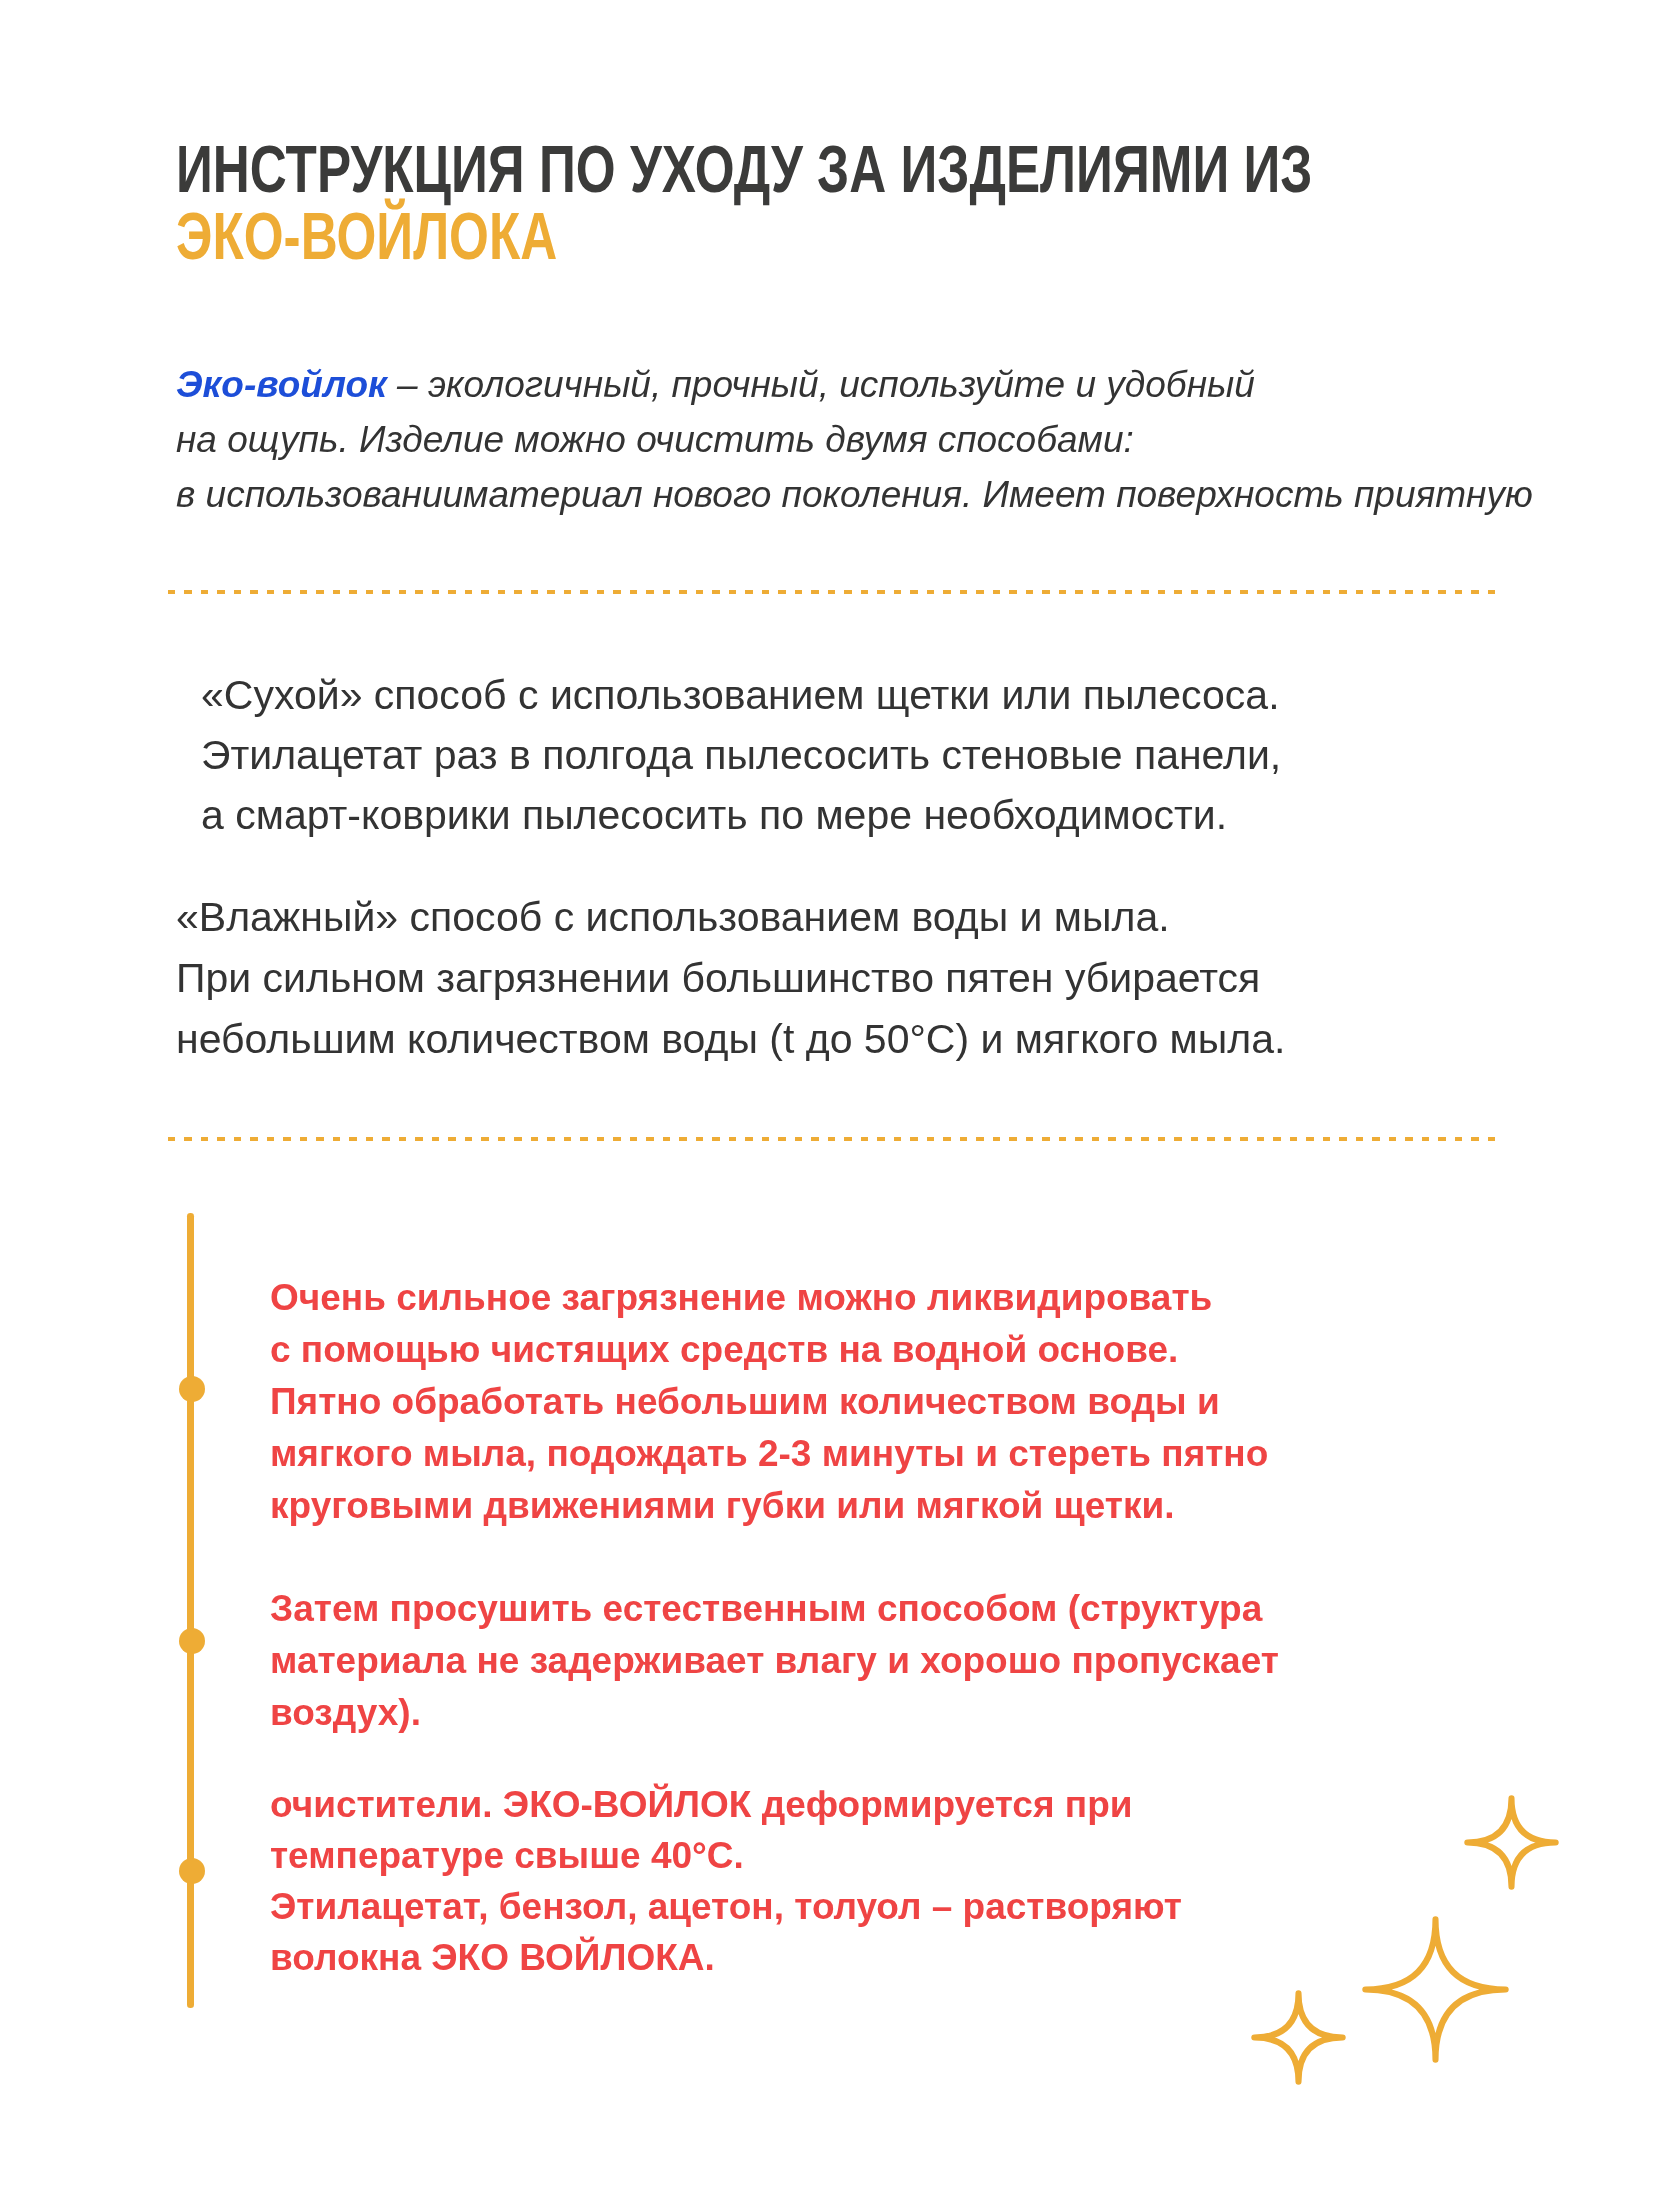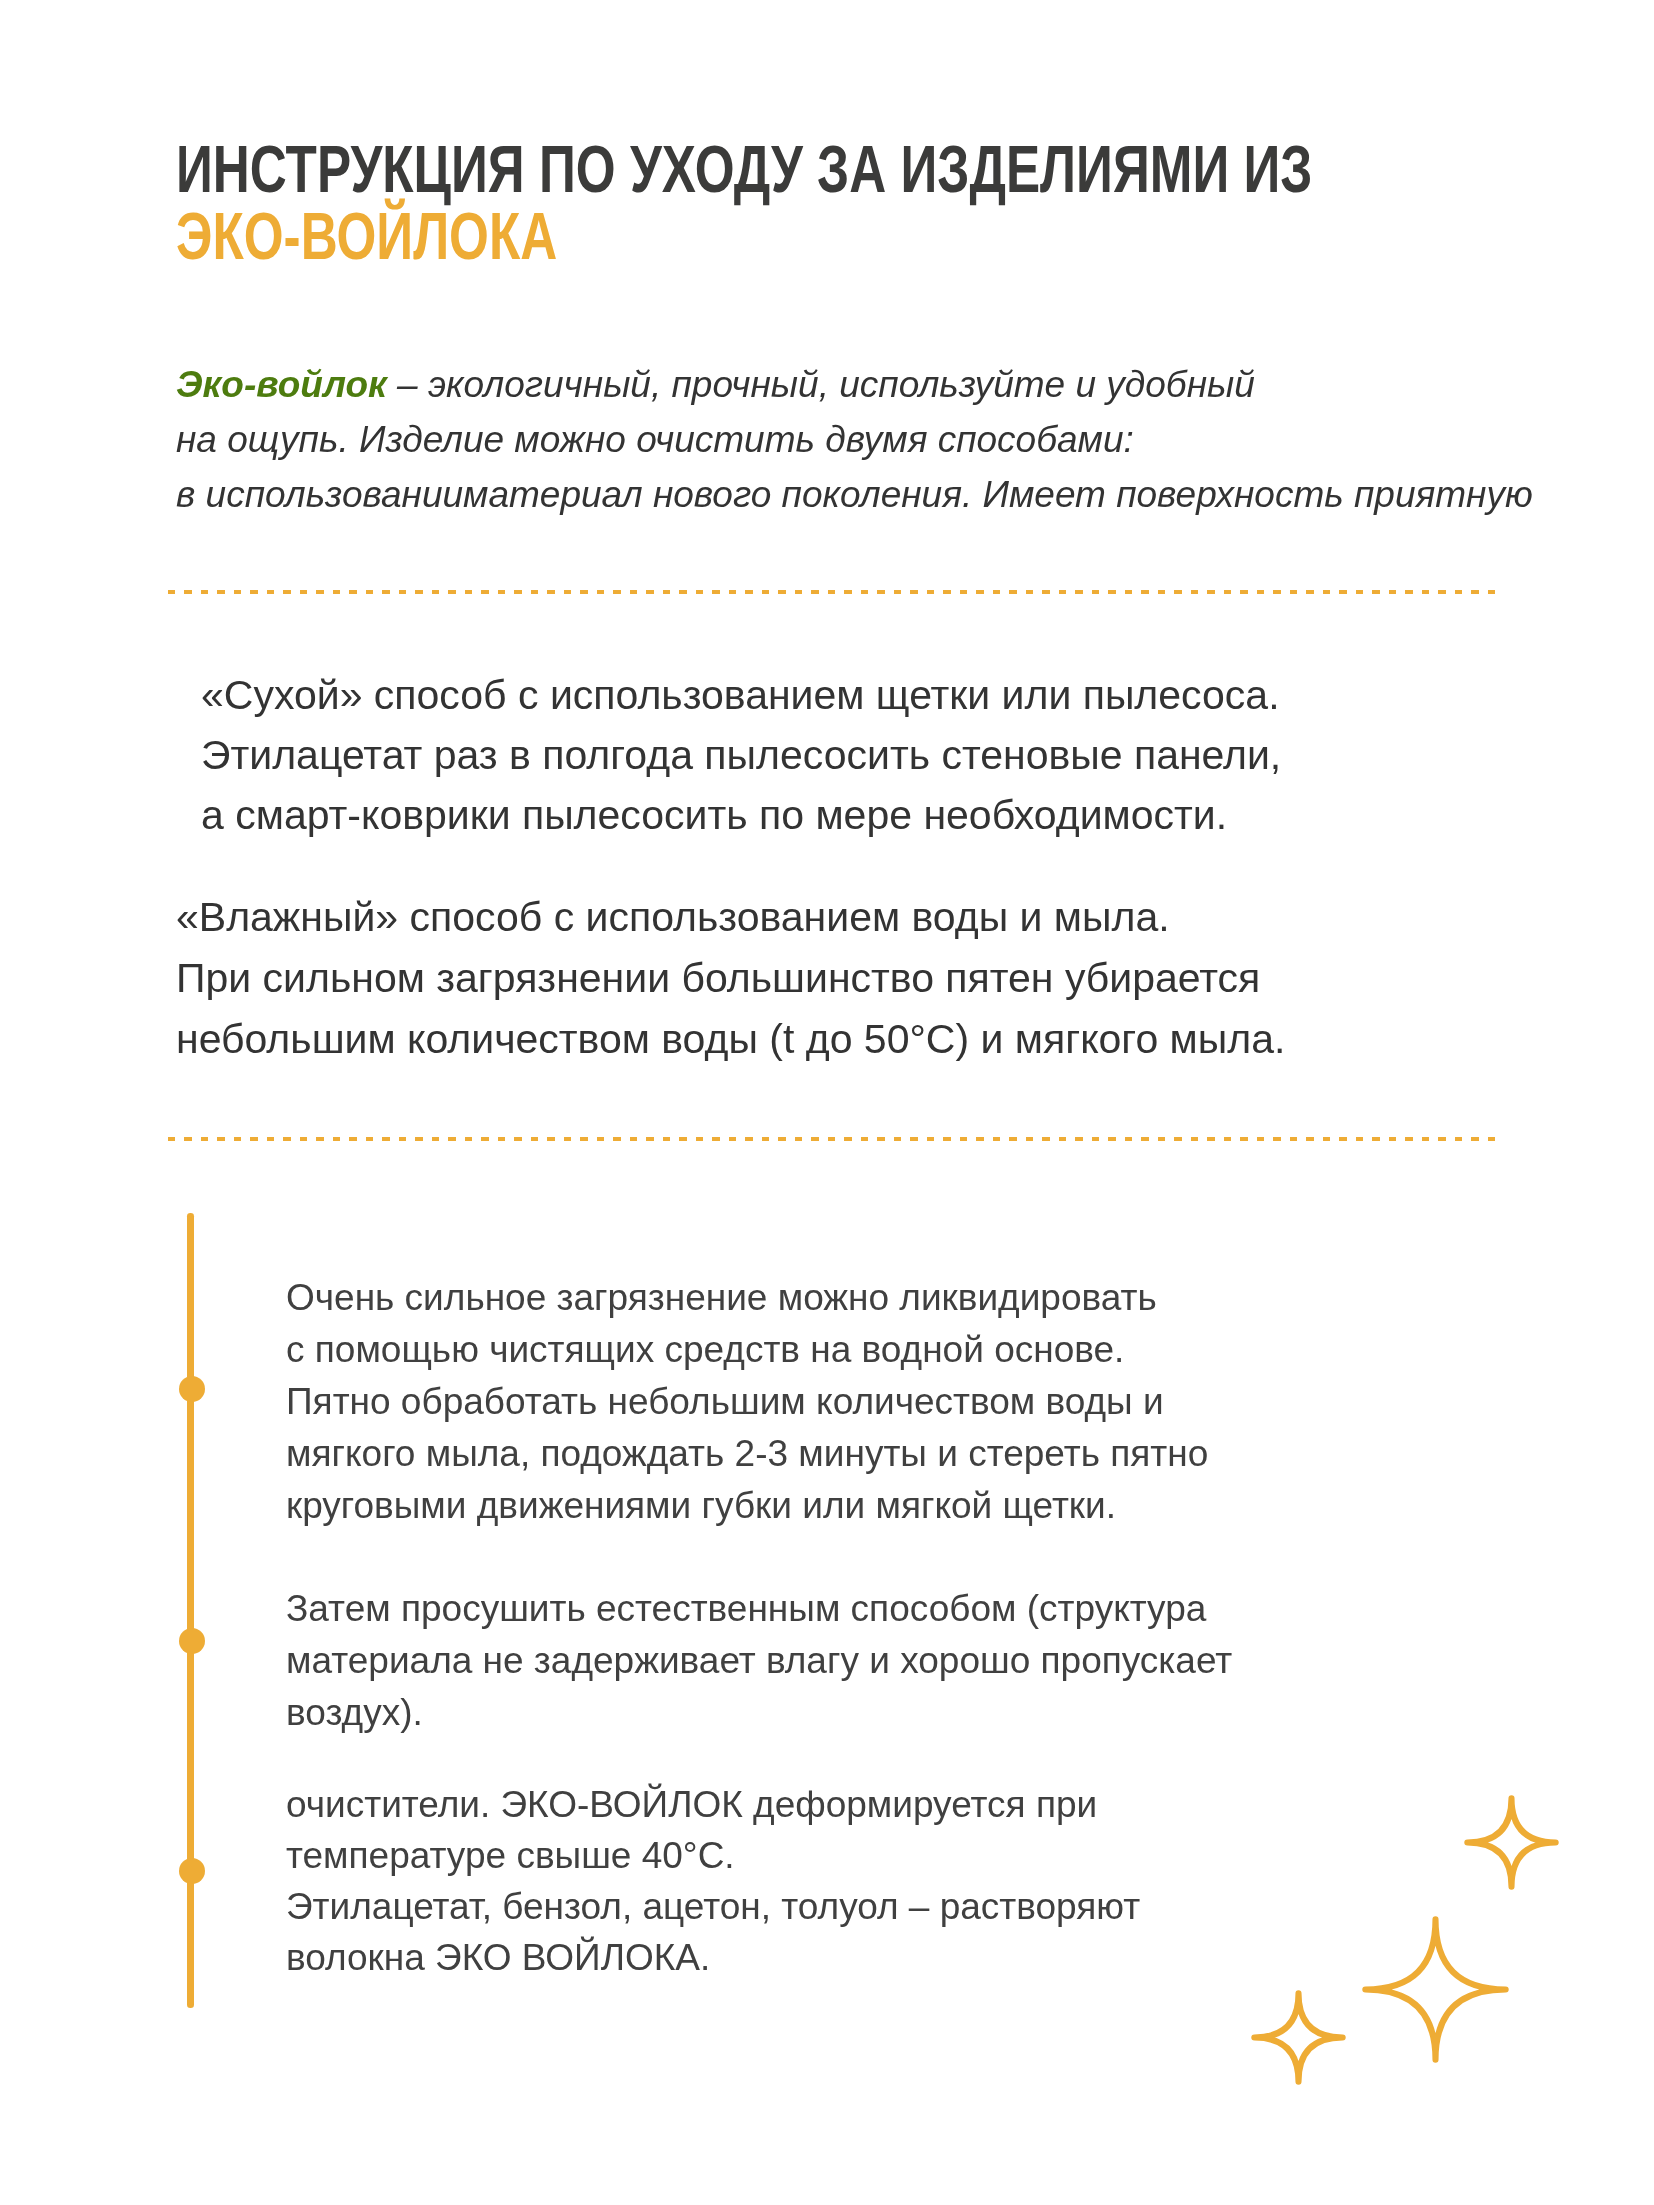--- a/index.html
+++ b/index.html
@@ -17,21 +17,21 @@
     transform:scaleX(0.765);transform-origin:top left;
     color:#3b3b3a;
   }
   .title-accent{color:#eeac35;}
 
   
   .intro-block{
     left:176px;top:357px;
     font-style:italic;font-size:37px;line-height:55px;color:#333333;
   }
-  .intro-lead{color:#4d7c0f;font-weight:700;}
+  .intro-lead{color:#1d4ed8;font-weight:700;}
 
   
   .divider{
     height:3.9px;width:1328px;left:168px;
     background:repeating-linear-gradient(90deg,#eeac35 0 7.2px,transparent 7.2px 16.5px);
   }
   .divider-1{top:590px;}
   .divider-2{top:1137px;}
 
   
@@ -45,21 +45,21 @@
     background:#eeac35;border-radius:3.3px;
   }
   .timeline-dot{
     width:26px;height:26px;border-radius:50%;background:#eeac35;left:179px;
   }
   .dot-1{top:1376px;}
   .dot-2{top:1628px;}
   .dot-3{top:1858px;}
 
   
-  .note{font-weight:400;font-size:37px;color:#404040;left:286px;}
+  .note{font-weight:700;font-size:37px;color:#ef4444;left:270px;}
   .note-1{top:1272px;line-height:52px;}
   .note-2{top:1583px;line-height:52px;}
   .note-3{top:1779px;line-height:51px;}
 
   
   .sparkle{position:absolute;}
   .sparkle svg{display:block;}
   .sparkle-a{left:1464px;top:1795px;}
   .sparkle-b{left:1362px;top:1916px;}
   .sparkle-c{left:1251px;top:1990px;}

